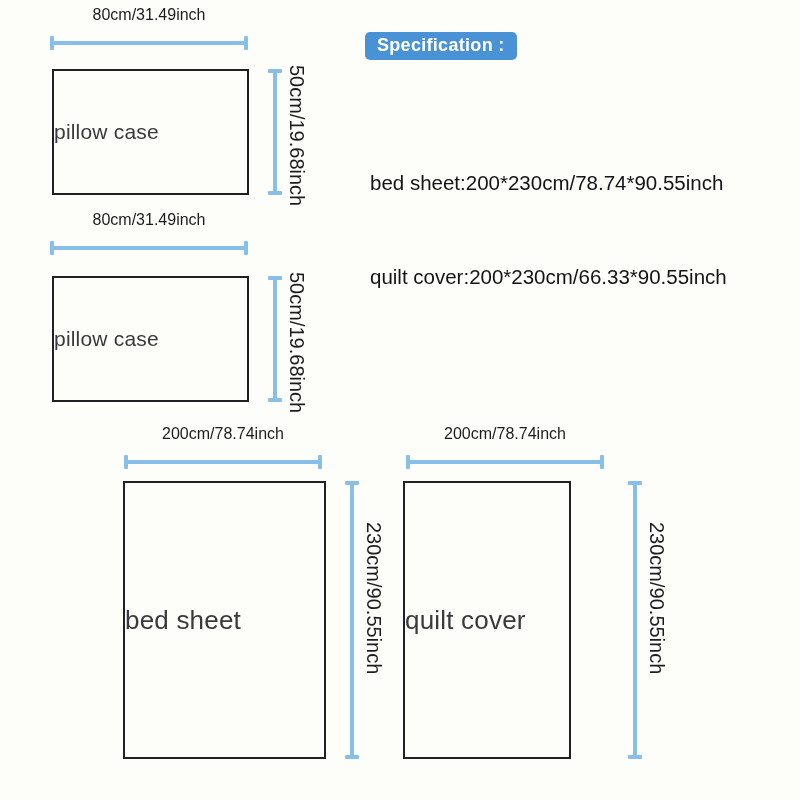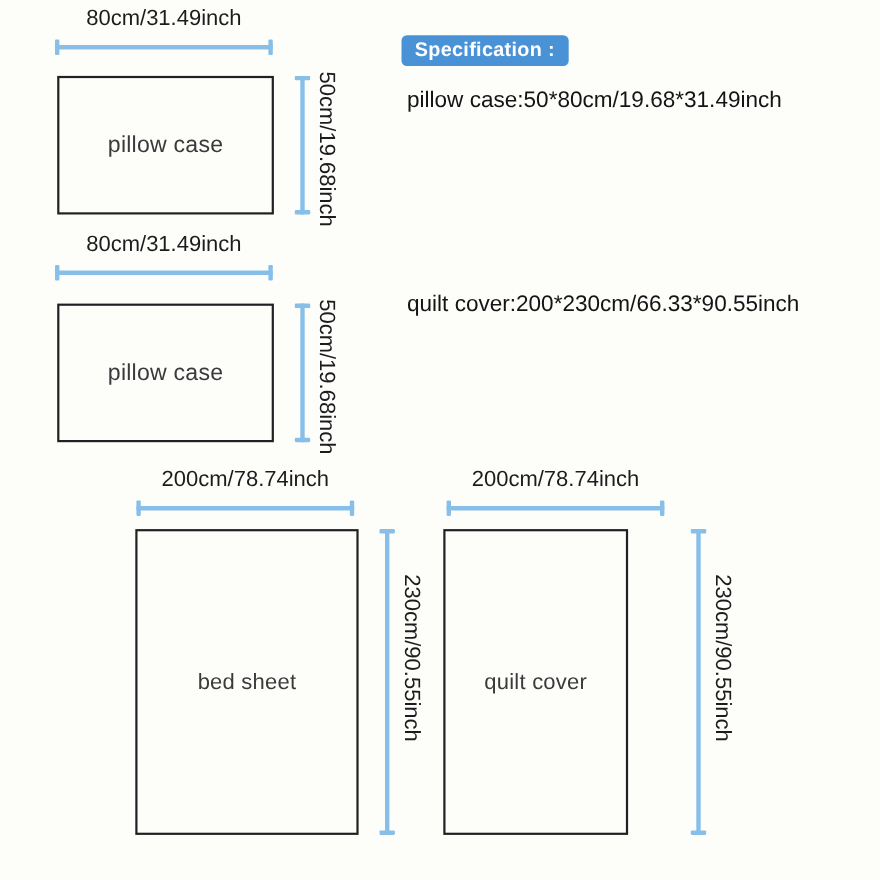--- a/index.html
+++ b/index.html
@@ -20,29 +20,29 @@
   }
 
   
   .prod-box {
     position: absolute;
     box-sizing: border-box;
     border: 2px solid #222024;
     background: #fdfdfa;
     display: flex;
     align-items: center;
-    justify-content: center;
+    justify-content: flex-start;
   }
   .prod-label {
     color: #3a3a3c;
     font-size: 21px;
     letter-spacing: 0.2px;
     white-space: nowrap;
   }
-  .prod-label.small { font-size: 20px; }
+  .prod-label.small { font-size: 26px; }
 
   
   .dim-h {
     position: absolute;
     height: 14px;
   }
   .dim-h .bar {
     position: absolute;
     left: 0; right: 0;
     top: 5px;
@@ -81,21 +81,21 @@
     background: #87bfe8;
     border-radius: 1px;
   }
   .dim-v .cap.top    { top: 0; }
   .dim-v .cap.bottom { bottom: 0; }
 
   
   .dim-text-h {
     position: absolute;
     color: #1c1c1e;
-    font-size: 20px;
+    font-size: 16px;
     white-space: nowrap;
     text-align: center;
   }
   .dim-text-v {
     position: absolute;
     color: #1c1c1e;
     font-size: 20px;
     white-space: nowrap;
     transform-origin: left top;
     transform: rotate(90deg);
@@ -216,19 +216,19 @@
       <div class="bar"></div>
       <div class="cap bottom"></div>
     </div>
 
     <div class="dim-text-v" style="left:668px; top:522px;">230cm/90.55inch</div>
   </div>
 
   <div id="spec-panel">
     <div id="spec-badge">Specification :</div>
 
-    <div class="spec-line" style="top:47px;">pillow case:50*80cm/19.68*31.49inch</div>
-
+
+    <div class="spec-line" style="top:139px;">bed sheet:200*230cm/78.74*90.55inch</div>
 
     <div class="spec-line" style="top:233px;">quilt cover:200*230cm/66.33*90.55inch</div>
   </div>
 
 </div>
 
 </body></html>

